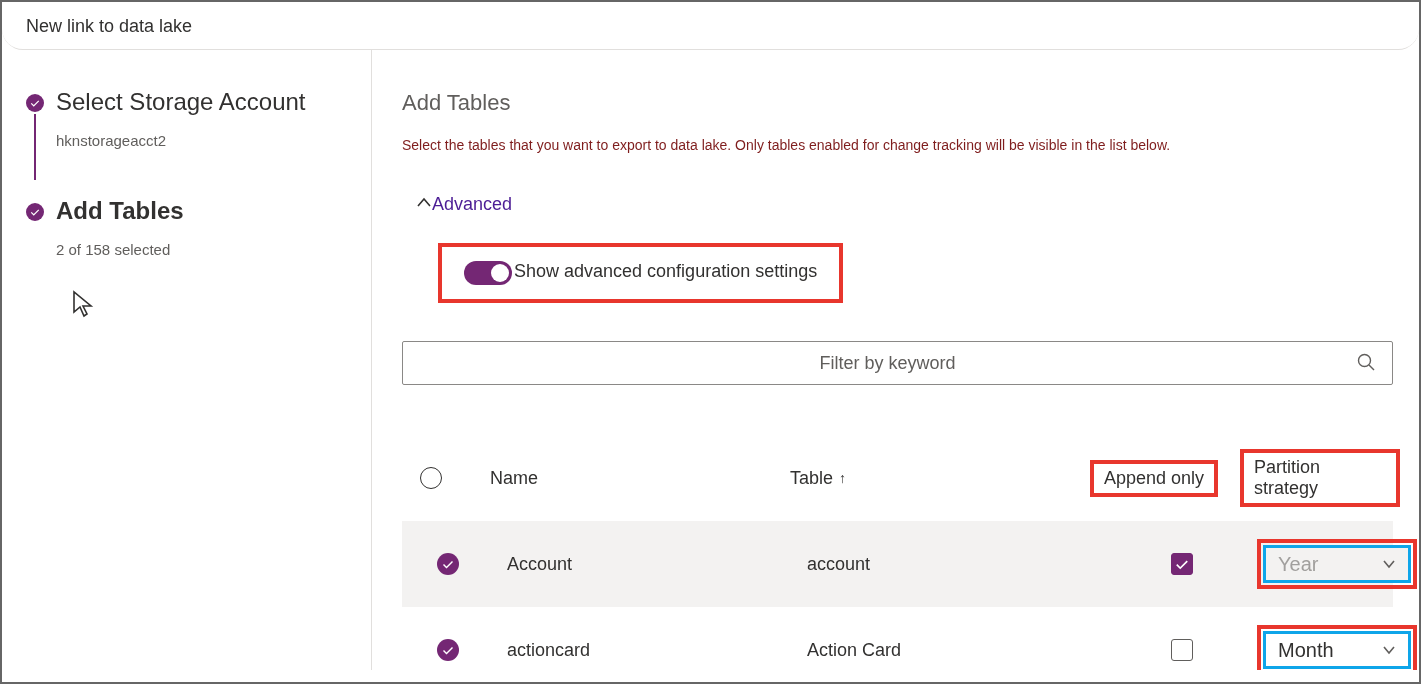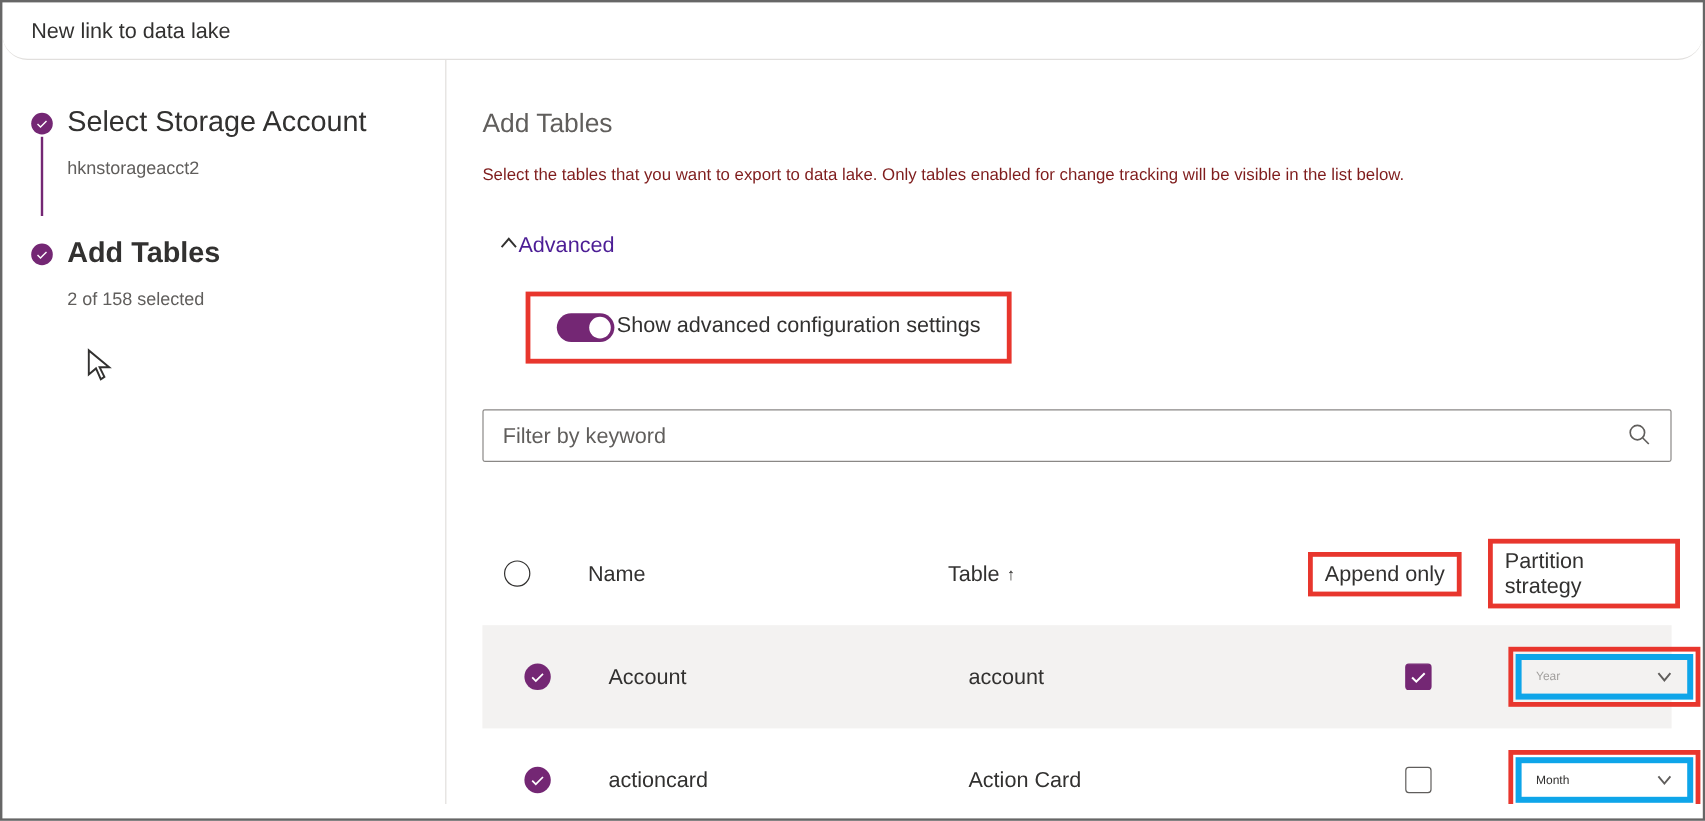--- a/index.html
+++ b/index.html
@@ -28,41 +28,41 @@
   
   .advanced-row { display: flex; align-items: center; margin-left: 14px; margin-bottom: 28px; font-size: 18px; color: #4c1d95; cursor: pointer; }
   .advanced-row svg { width: 16px; height: 14px; stroke: #323130; stroke-width: 1.6; fill: none; }
   
   .toggle-box { border: 4px solid #e8362d; padding: 14px 22px; display: inline-flex; align-items: flex-start; gap: 2px; margin-left: 36px; margin-bottom: 38px; }
   .toggle { width: 48px; height: 24px; background: #742774; border-radius: 12px; position: relative; cursor: pointer; }
   .toggle::after { content: ""; position: absolute; right: 3px; top: 3px; width: 18px; height: 18px; background: #fff; border-radius: 50%; }
   .toggle-label { font-size: 18px; color: #323130; }
   
   .search-box { border: 1px solid #8a8886; border-radius: 2px; display: flex; align-items: center; padding: 0 16px; height: 44px; margin-bottom: 50px; }
-  .search-box input { flex: 1; border: none; outline: none; font-size: 18px; color: #404040; background: transparent; }
+  .search-box input { flex: 1; border: none; outline: none; font-size: 18px; color: #404040; background: transparent; text-align: center; }
   .search-box input::placeholder { color: #605e5c; }
   .search-box svg { width: 20px; height: 20px; stroke: #605e5c; stroke-width: 1.4; fill: none; }
   
   .table-wrap { }
   .thead { display: grid; grid-template-columns: 80px 300px 300px 150px 160px; align-items: center; padding: 14px 8px; font-size: 18px; color: #323130; }
   .th { display: flex; align-items: center; gap: 6px; }
   .th-highlight { border: 4px solid #e8362d; padding: 4px 10px; display: inline-block; }
   .select-all { width: 22px; height: 22px; border: 1.5px solid #323130; border-radius: 50%; margin-left: 10px; cursor: pointer; }
   .sort-arrow { font-size: 14px; }
   
   .trow { display: grid; grid-template-columns: 80px 300px 300px 150px 160px; align-items: center; padding: 18px 25px; font-size: 18px; color: #323130; }
   .trow.odd { background: #f3f2f1; }
   .row-check { width: 22px; height: 22px; border-radius: 50%; background: #742774; margin-left: 10px; display: flex; align-items: center; justify-content: center; cursor: pointer; }
   .row-check svg { width: 12px; height: 12px; fill: #fff; }
   
   .append-check { width: 22px; height: 22px; border: 1.5px solid #605e5c; border-radius: 3px; margin: 0 auto; display: flex; align-items: center; justify-content: center; cursor: pointer; }
   .append-check.checked { background: #742774; border-color: #742774; }
   .append-check.checked svg { width: 14px; height: 14px; fill: #fff; }
   
-  .select-box { border: 5px solid #0ea5e9; height: 38px; display: flex; align-items: center; justify-content: space-between; padding: 0 12px; font-size: 10px; cursor: pointer; background: #fff; }
+  .select-box { border: 3px solid #0ea5e9; height: 38px; display: flex; align-items: center; justify-content: space-between; padding: 0 12px; font-size: 20px; cursor: pointer; background: #fff; }
   .select-box.disabled { background: #f3f2f1; color: #a19f9d; }
   .select-box svg { width: 14px; height: 14px; stroke: #605e5c; stroke-width: 1.6; fill: none; }
   .select-highlight { border: 4px solid #e8362d; padding: 2px; }
 </style>
 </head>
 <body>
 
 <div class="page-title">New link to data lake</div>
 
 <div class="content">

